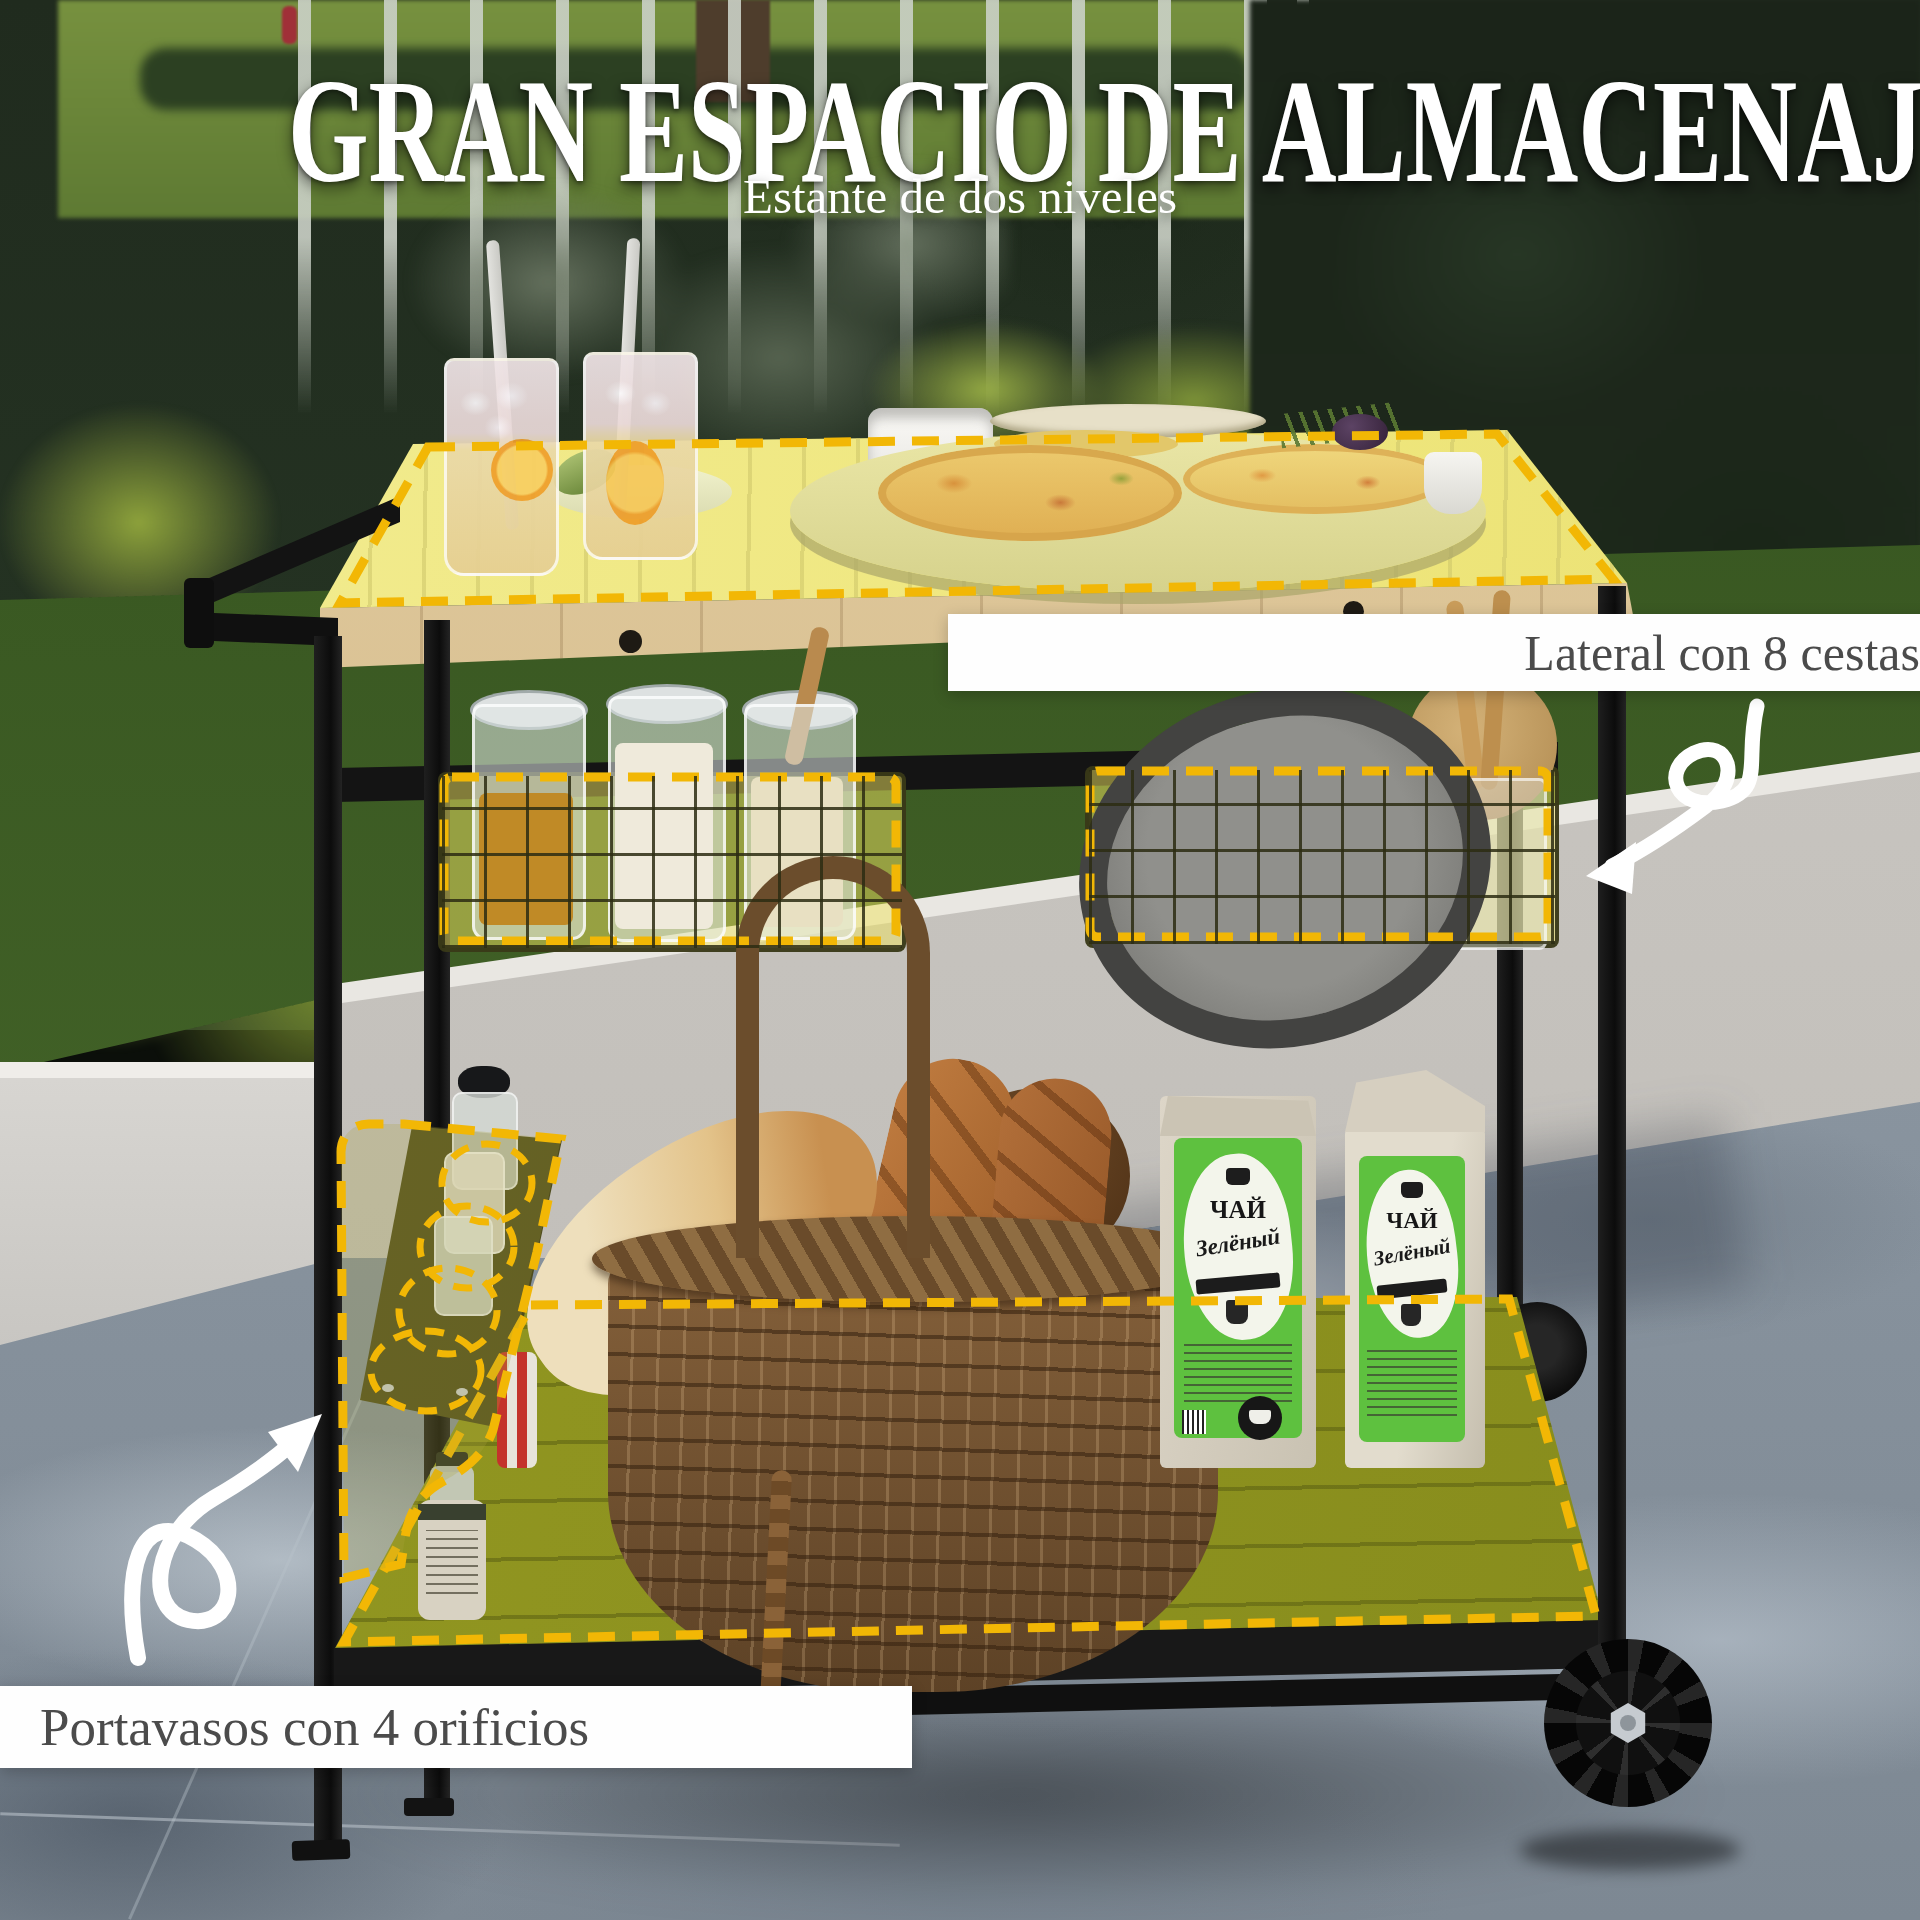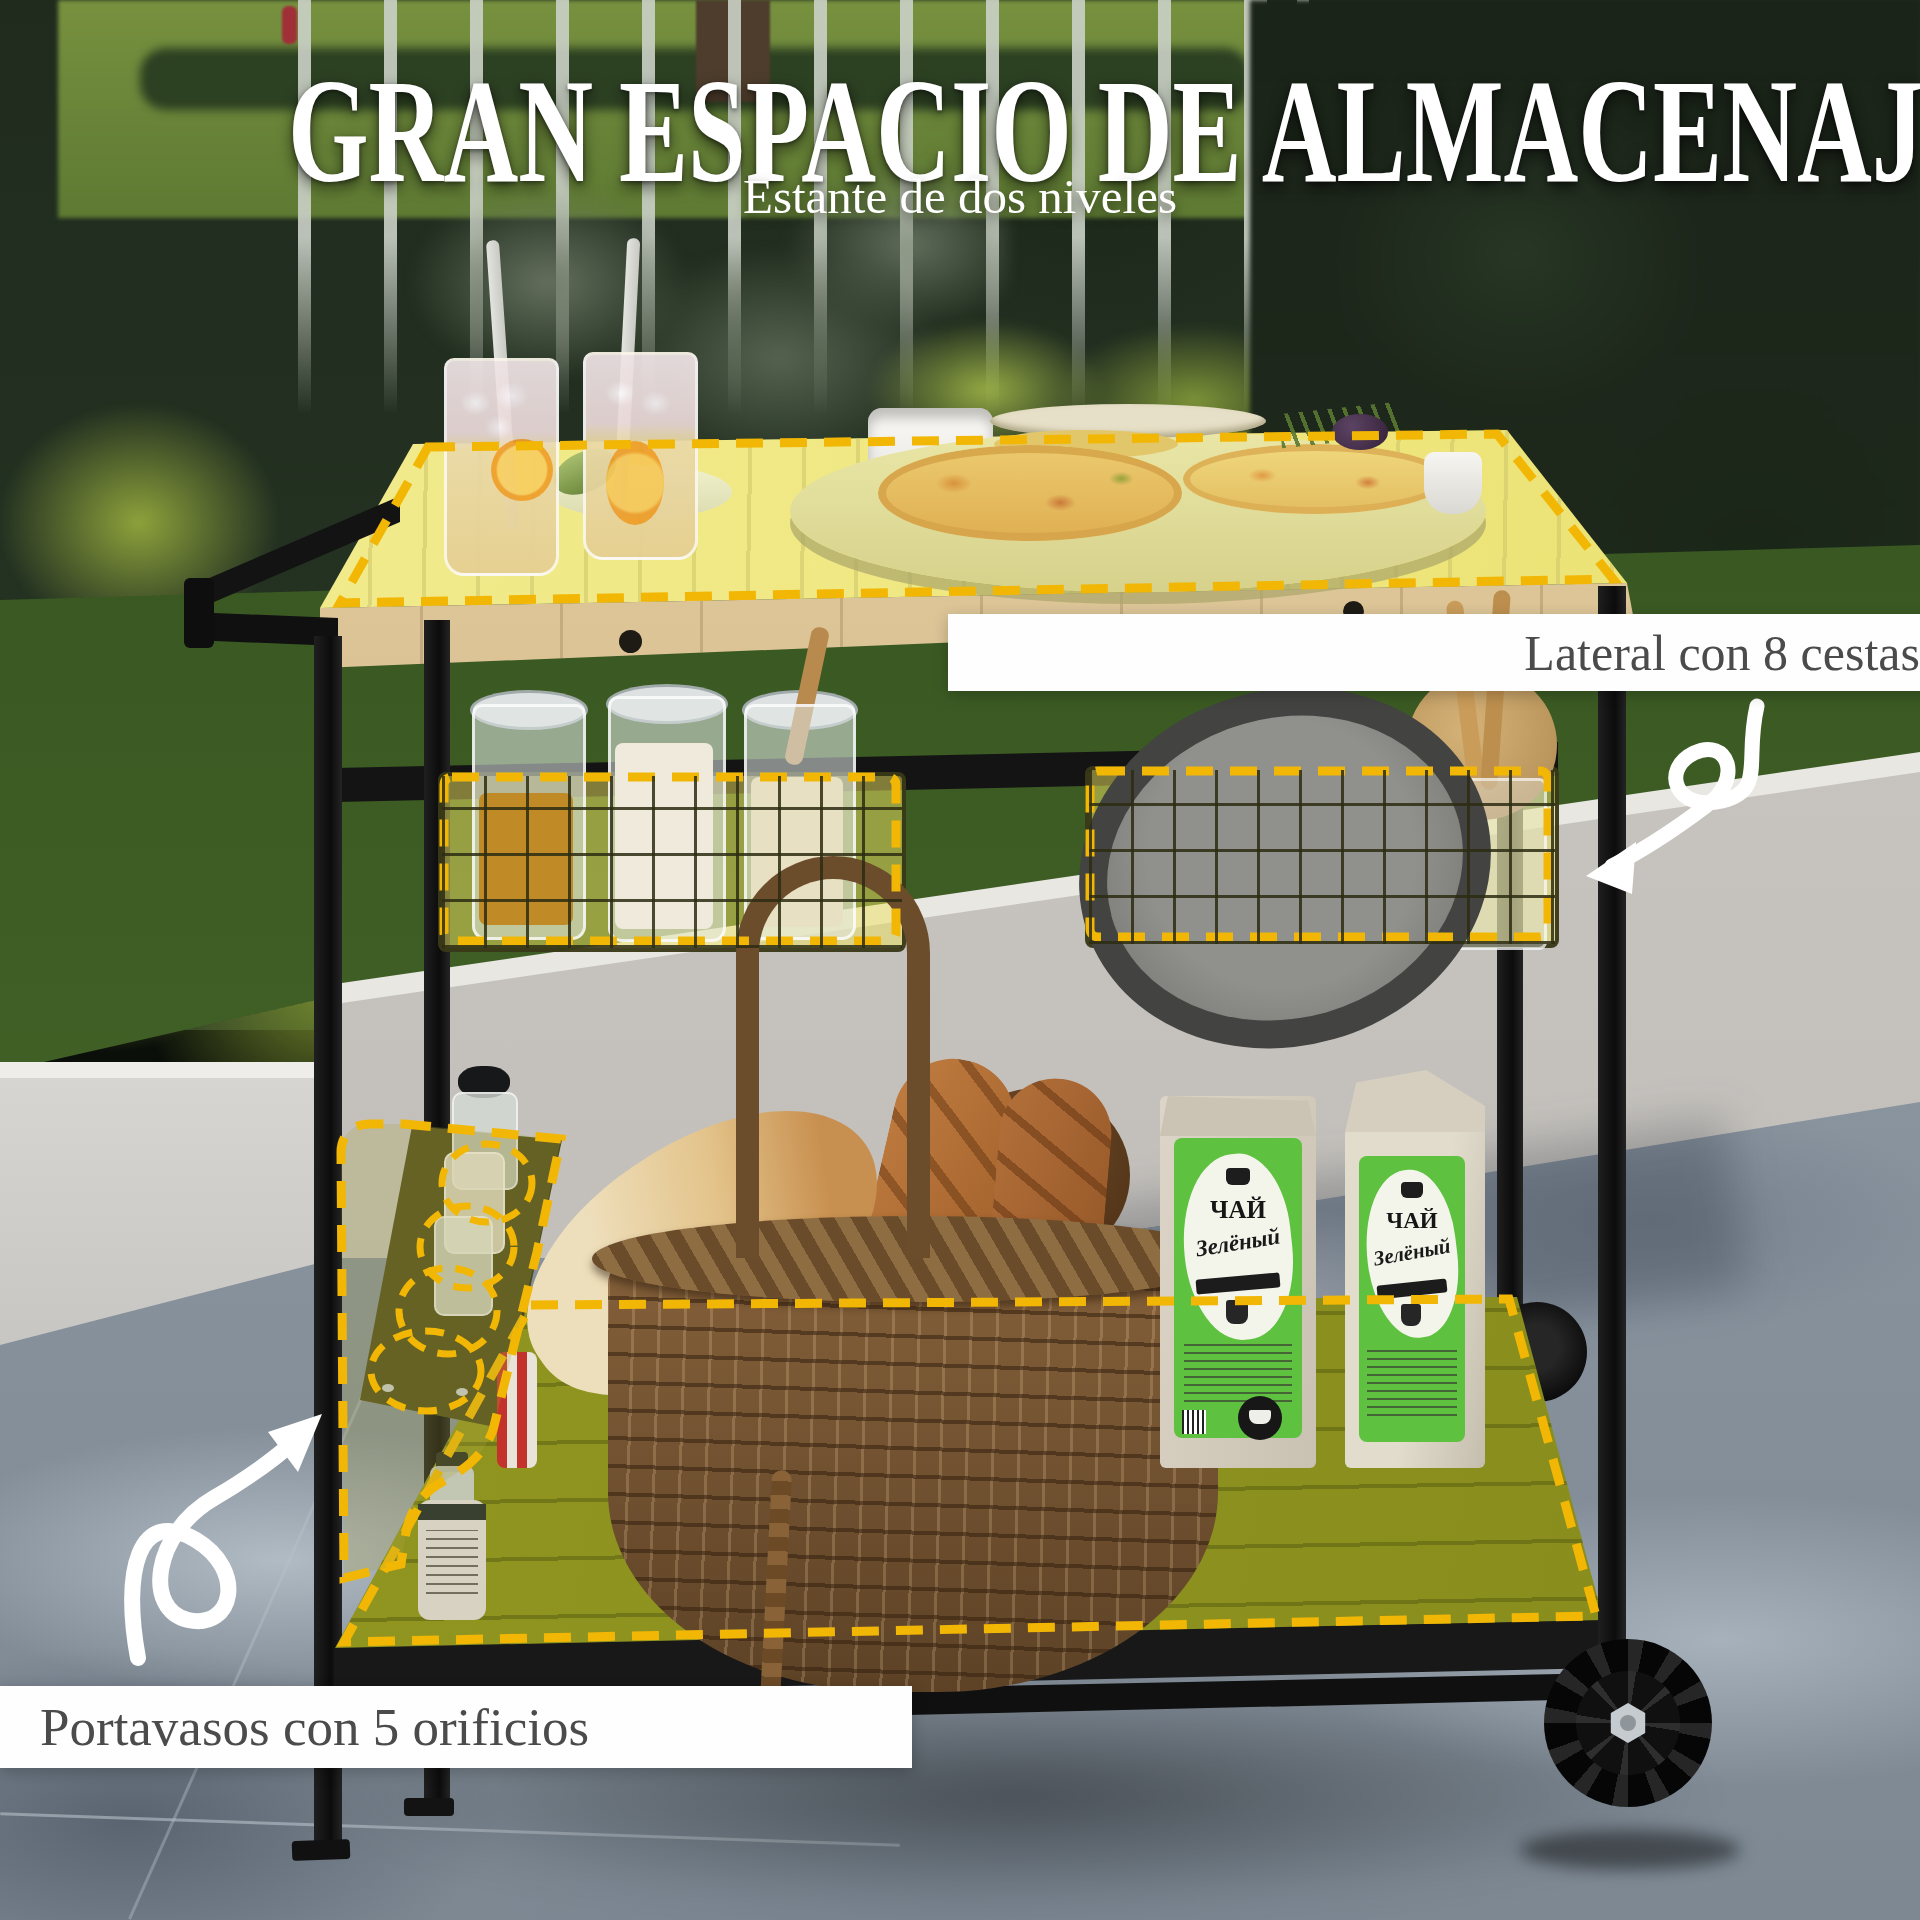--- a/index.html
+++ b/index.html
@@ -278,16 +278,16 @@
     </g>
     <polygon fill="#ffffff" points="322,1414 268,1432 298,1472"></polygon>
   </svg>
 
   <div class="title">GRAN ESPACIO DE ALMACENAJE</div>
   <div class="subtitle">Estante de dos niveles</div>
   <div class="callout right">
     <span>Lateral con 8 cestas</span>
   </div>
   <div class="callout left">
-    <span>Portavasos con 5 orificios</span>
+    <span>Portavasos con 4 orificios</span>
   </div>
 
 </div>
 
 </body></html>

